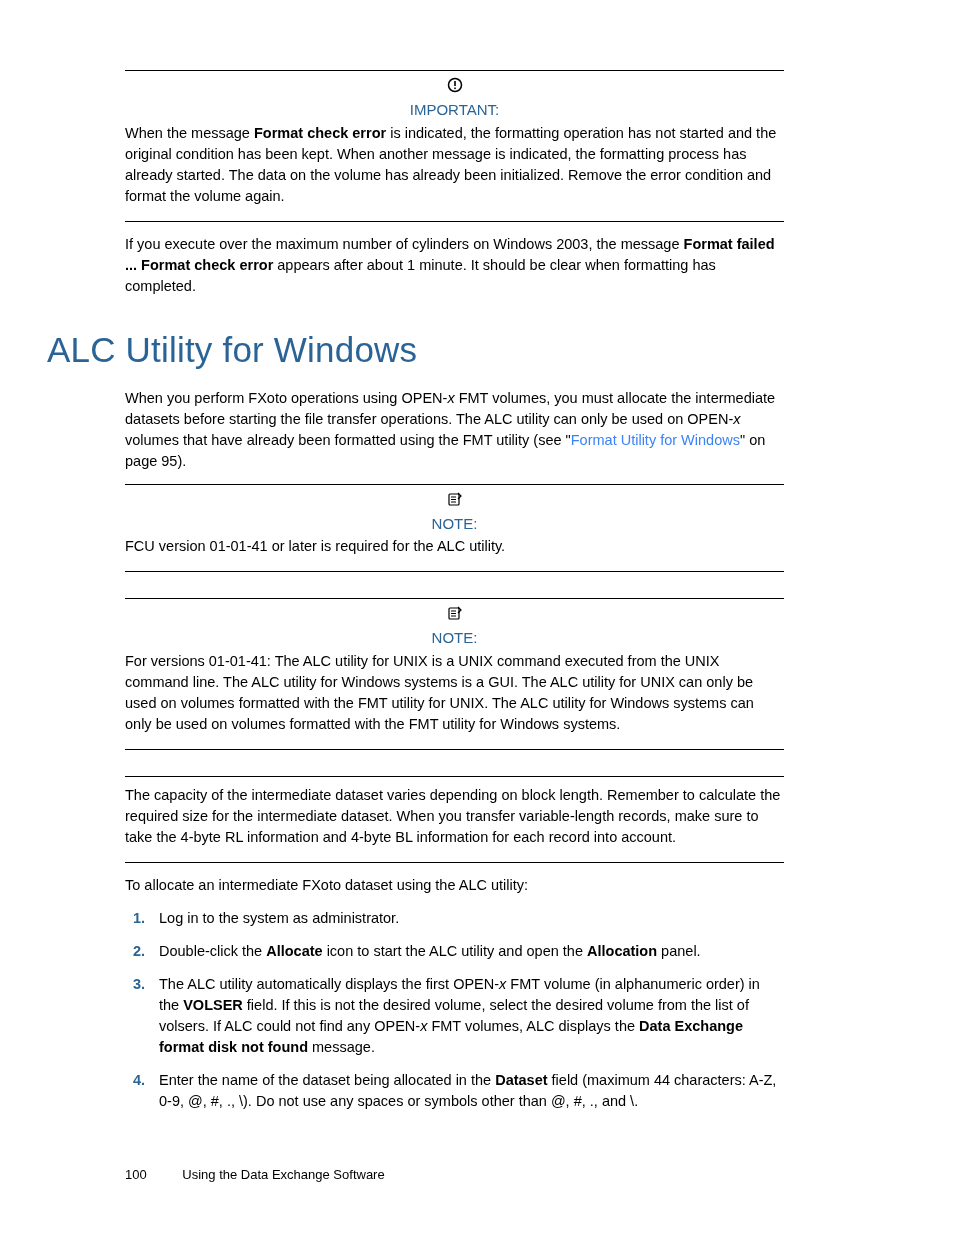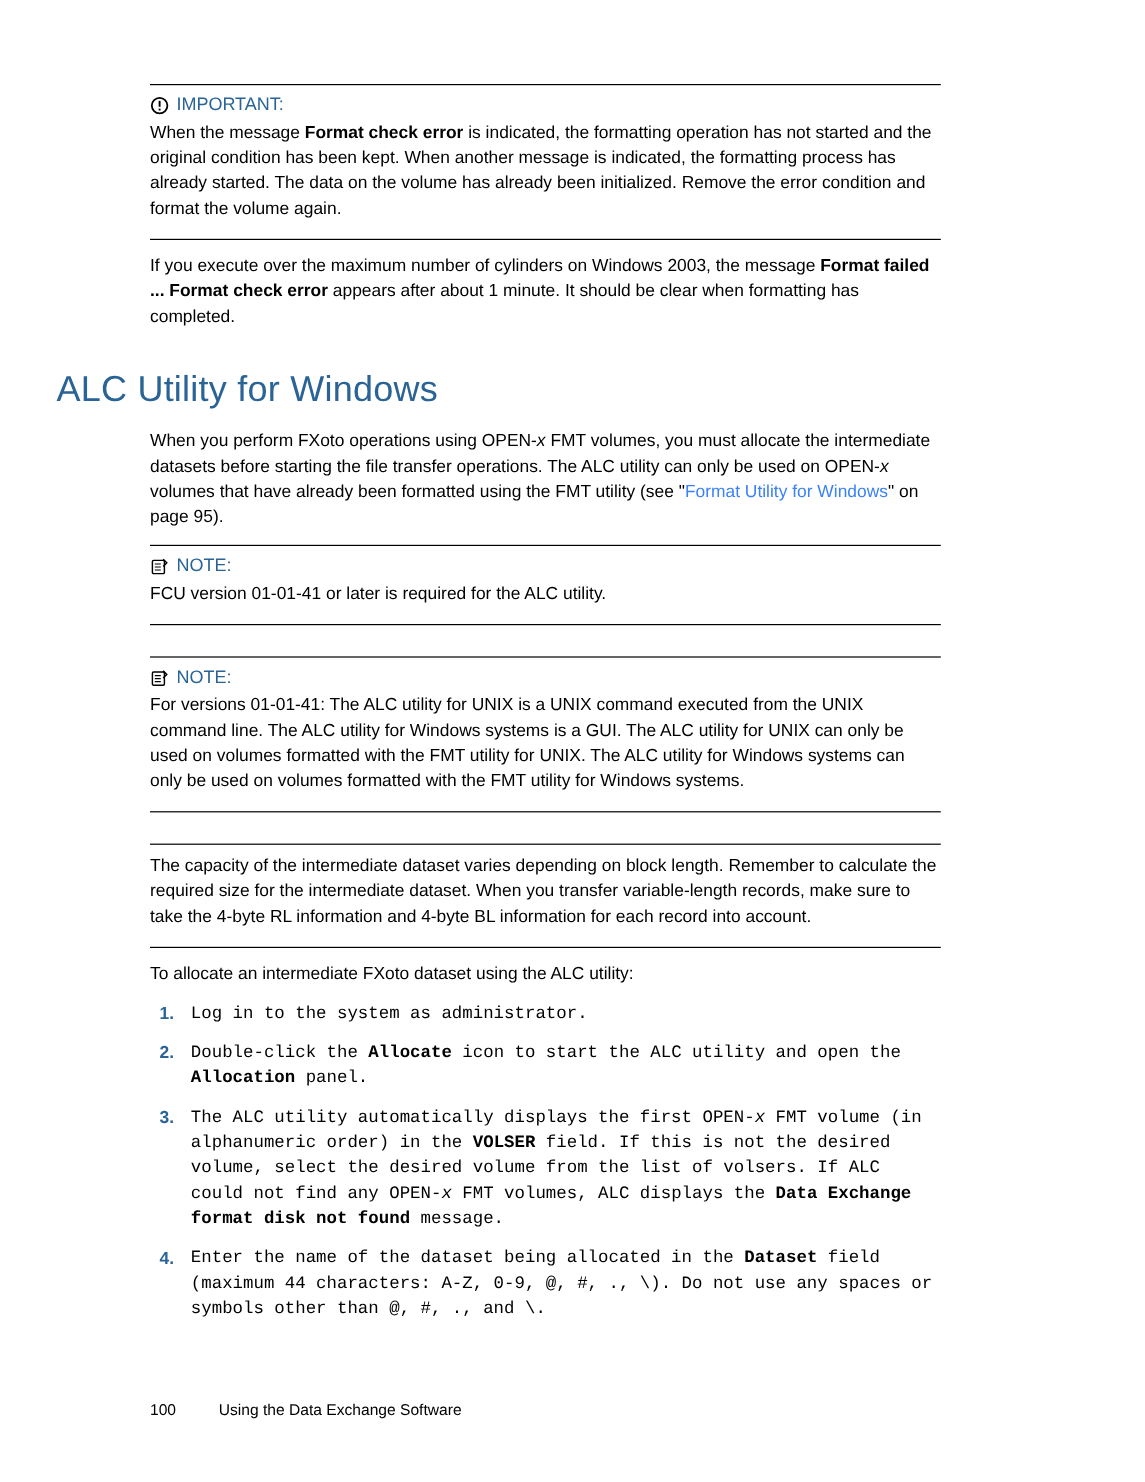--- a/index.html
+++ b/index.html
@@ -25,20 +25,21 @@
   }
   .admon {
     margin-top: 6px;
     margin-bottom: 6px;
   }
   .admon-head {
     display: flex;
     align-items: center;
     gap: 6px;
     margin-top: 4px;
+    flex-direction: column;
   }
   .admon-label {
     color: #2a6496;
     font-size: 15px;
   }
   .admon-body {
     padding: 2px 0 8px 0;
   }
   .icon {
     width: 16px;
@@ -46,21 +47,21 @@
     display: inline-block;
     flex-shrink: 0;
   }
   .para {
     margin: 12px 0;
   }
   h1 {
     font-family: "Trebuchet MS", Arial, sans-serif;
     font-weight: 300;
     color: #2a6496;
-    font-size: 30px;
+    font-size: 35px;
     margin: 28px 0 6px -78px;
     letter-spacing: 0.2px;
   }
   .link {
     color: #3b82f6;
   }
   .bold { font-weight: bold; }
   .italic { font-style: italic; }
   ol.steps {
     list-style: none;
@@ -74,21 +75,20 @@
   }
   .step-num {
     color: #2a6496;
     font-weight: bold;
     width: 20px;
     flex-shrink: 0;
     text-align: right;
   }
   .step-body {
     flex: 1;
-    font-family: Liberation Mono, monospace;
   }
   .footer {
     position: absolute;
     bottom: 50px;
     left: 125px;
     font-size: 13px;
   }
   .footer-pg { margin-right: 32px; }
   .intro-block { margin-left: 0; }
 </style>

